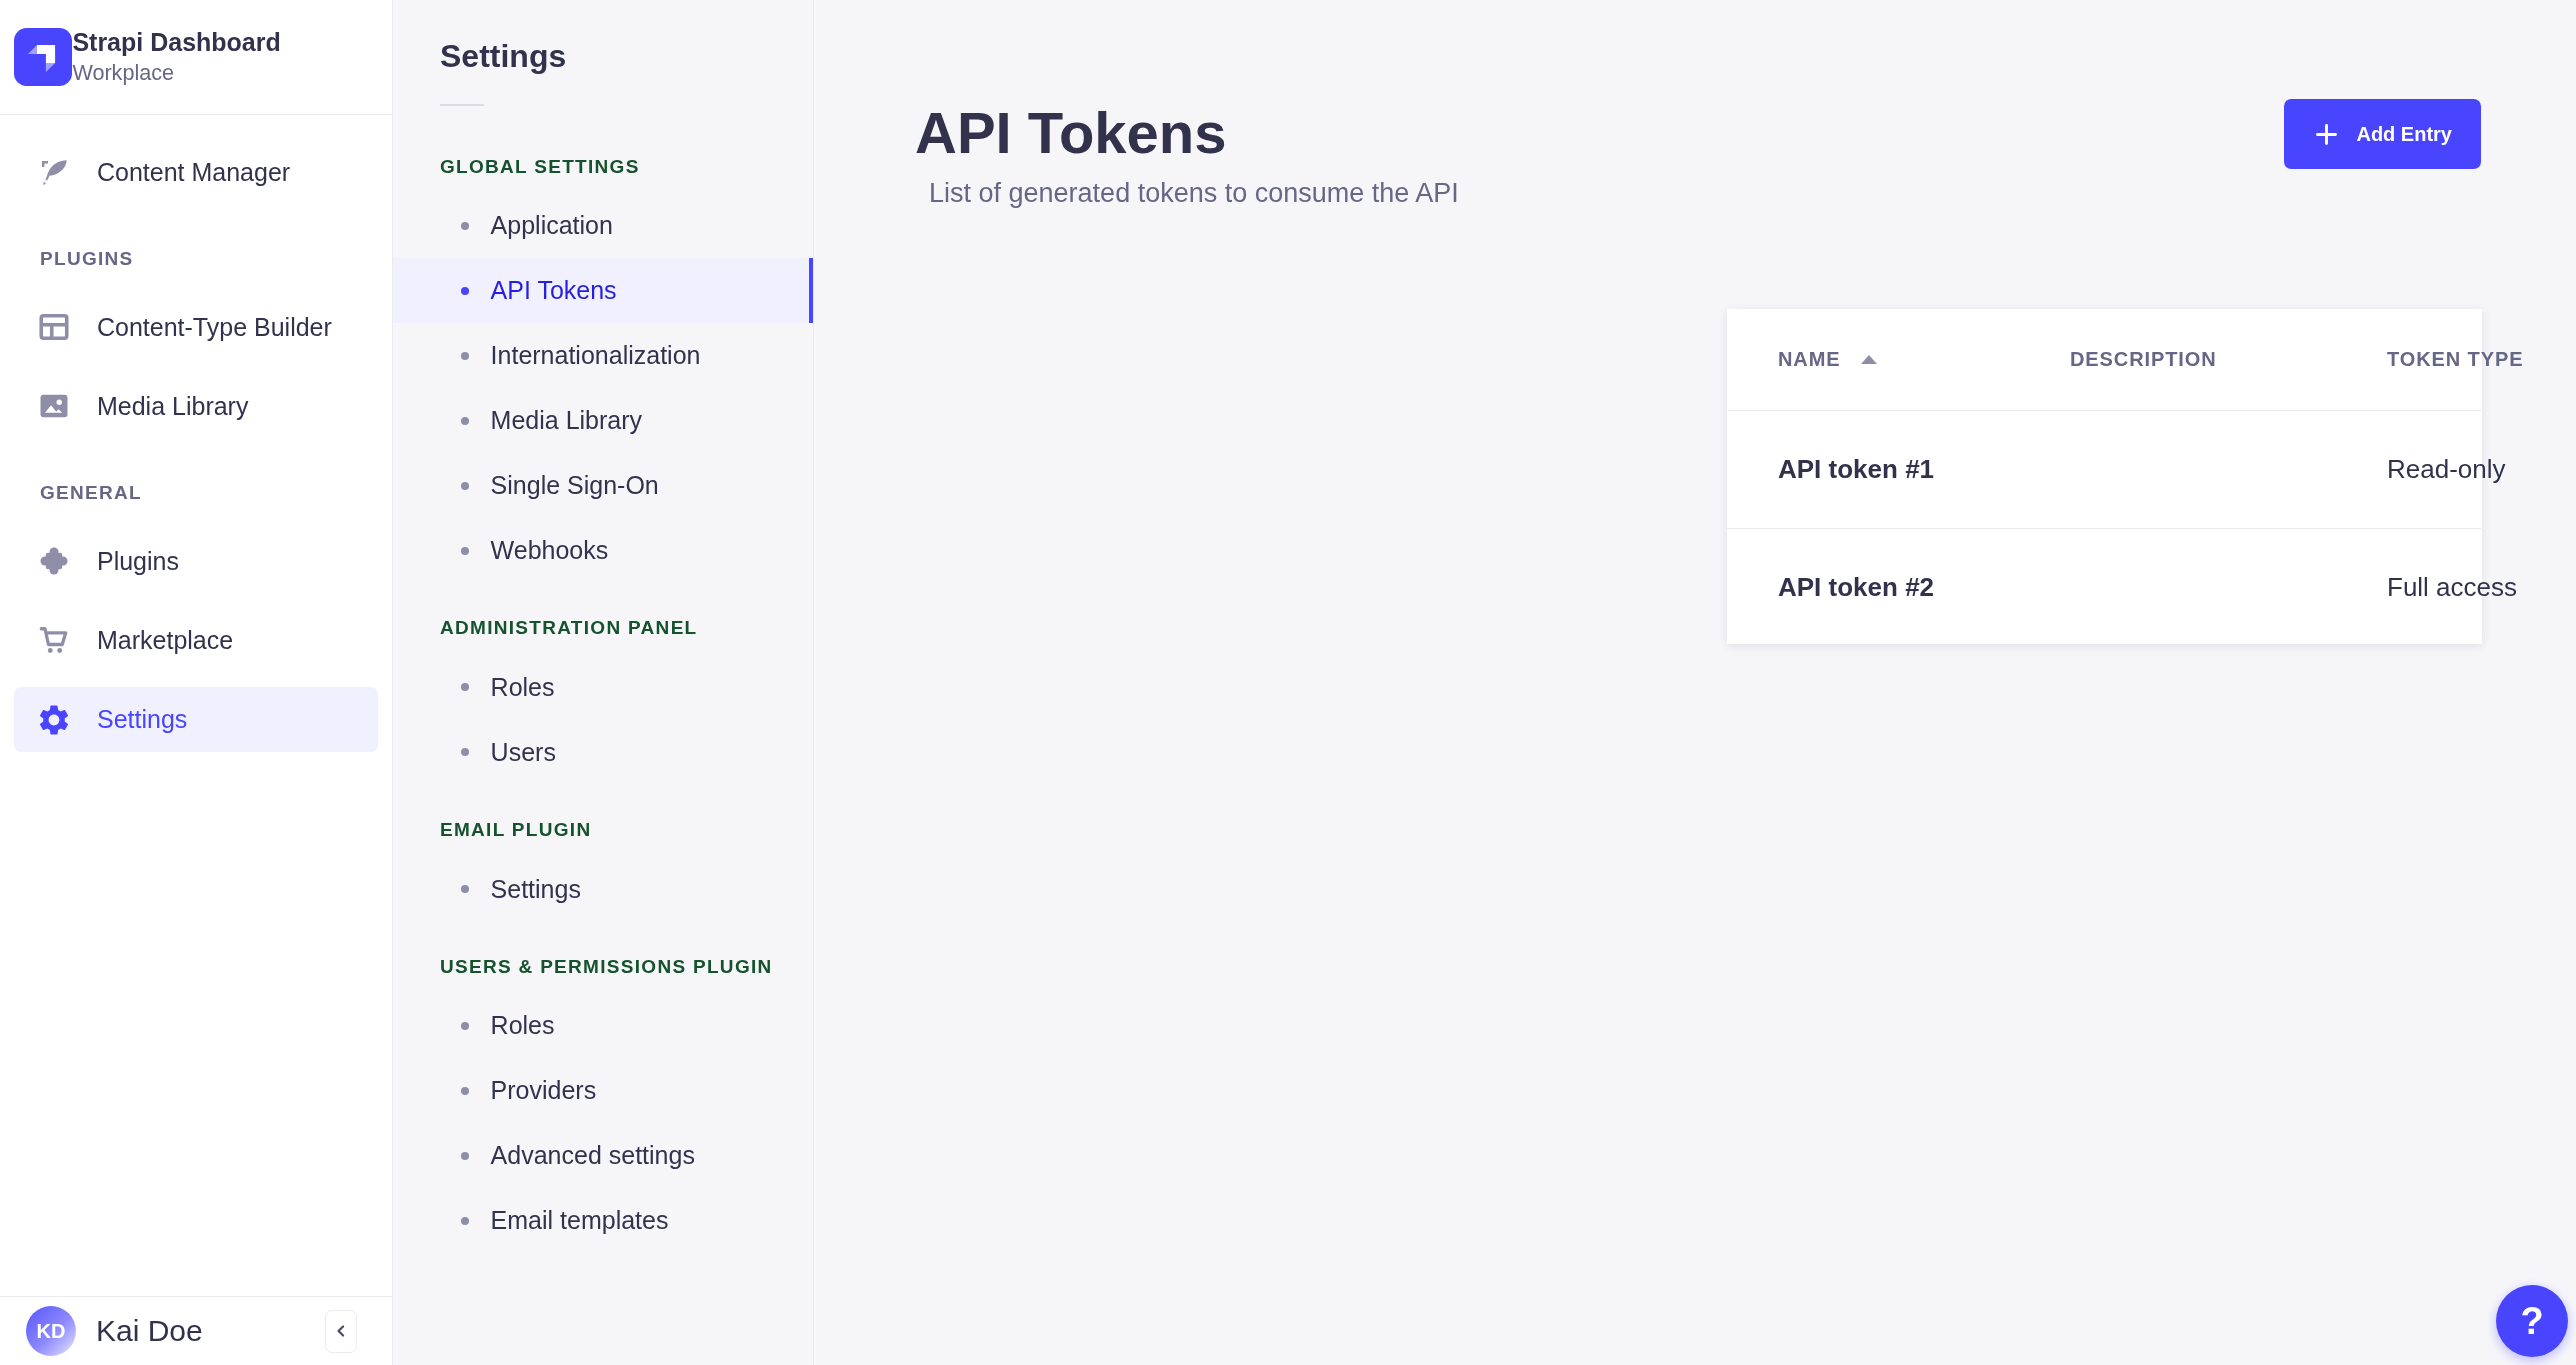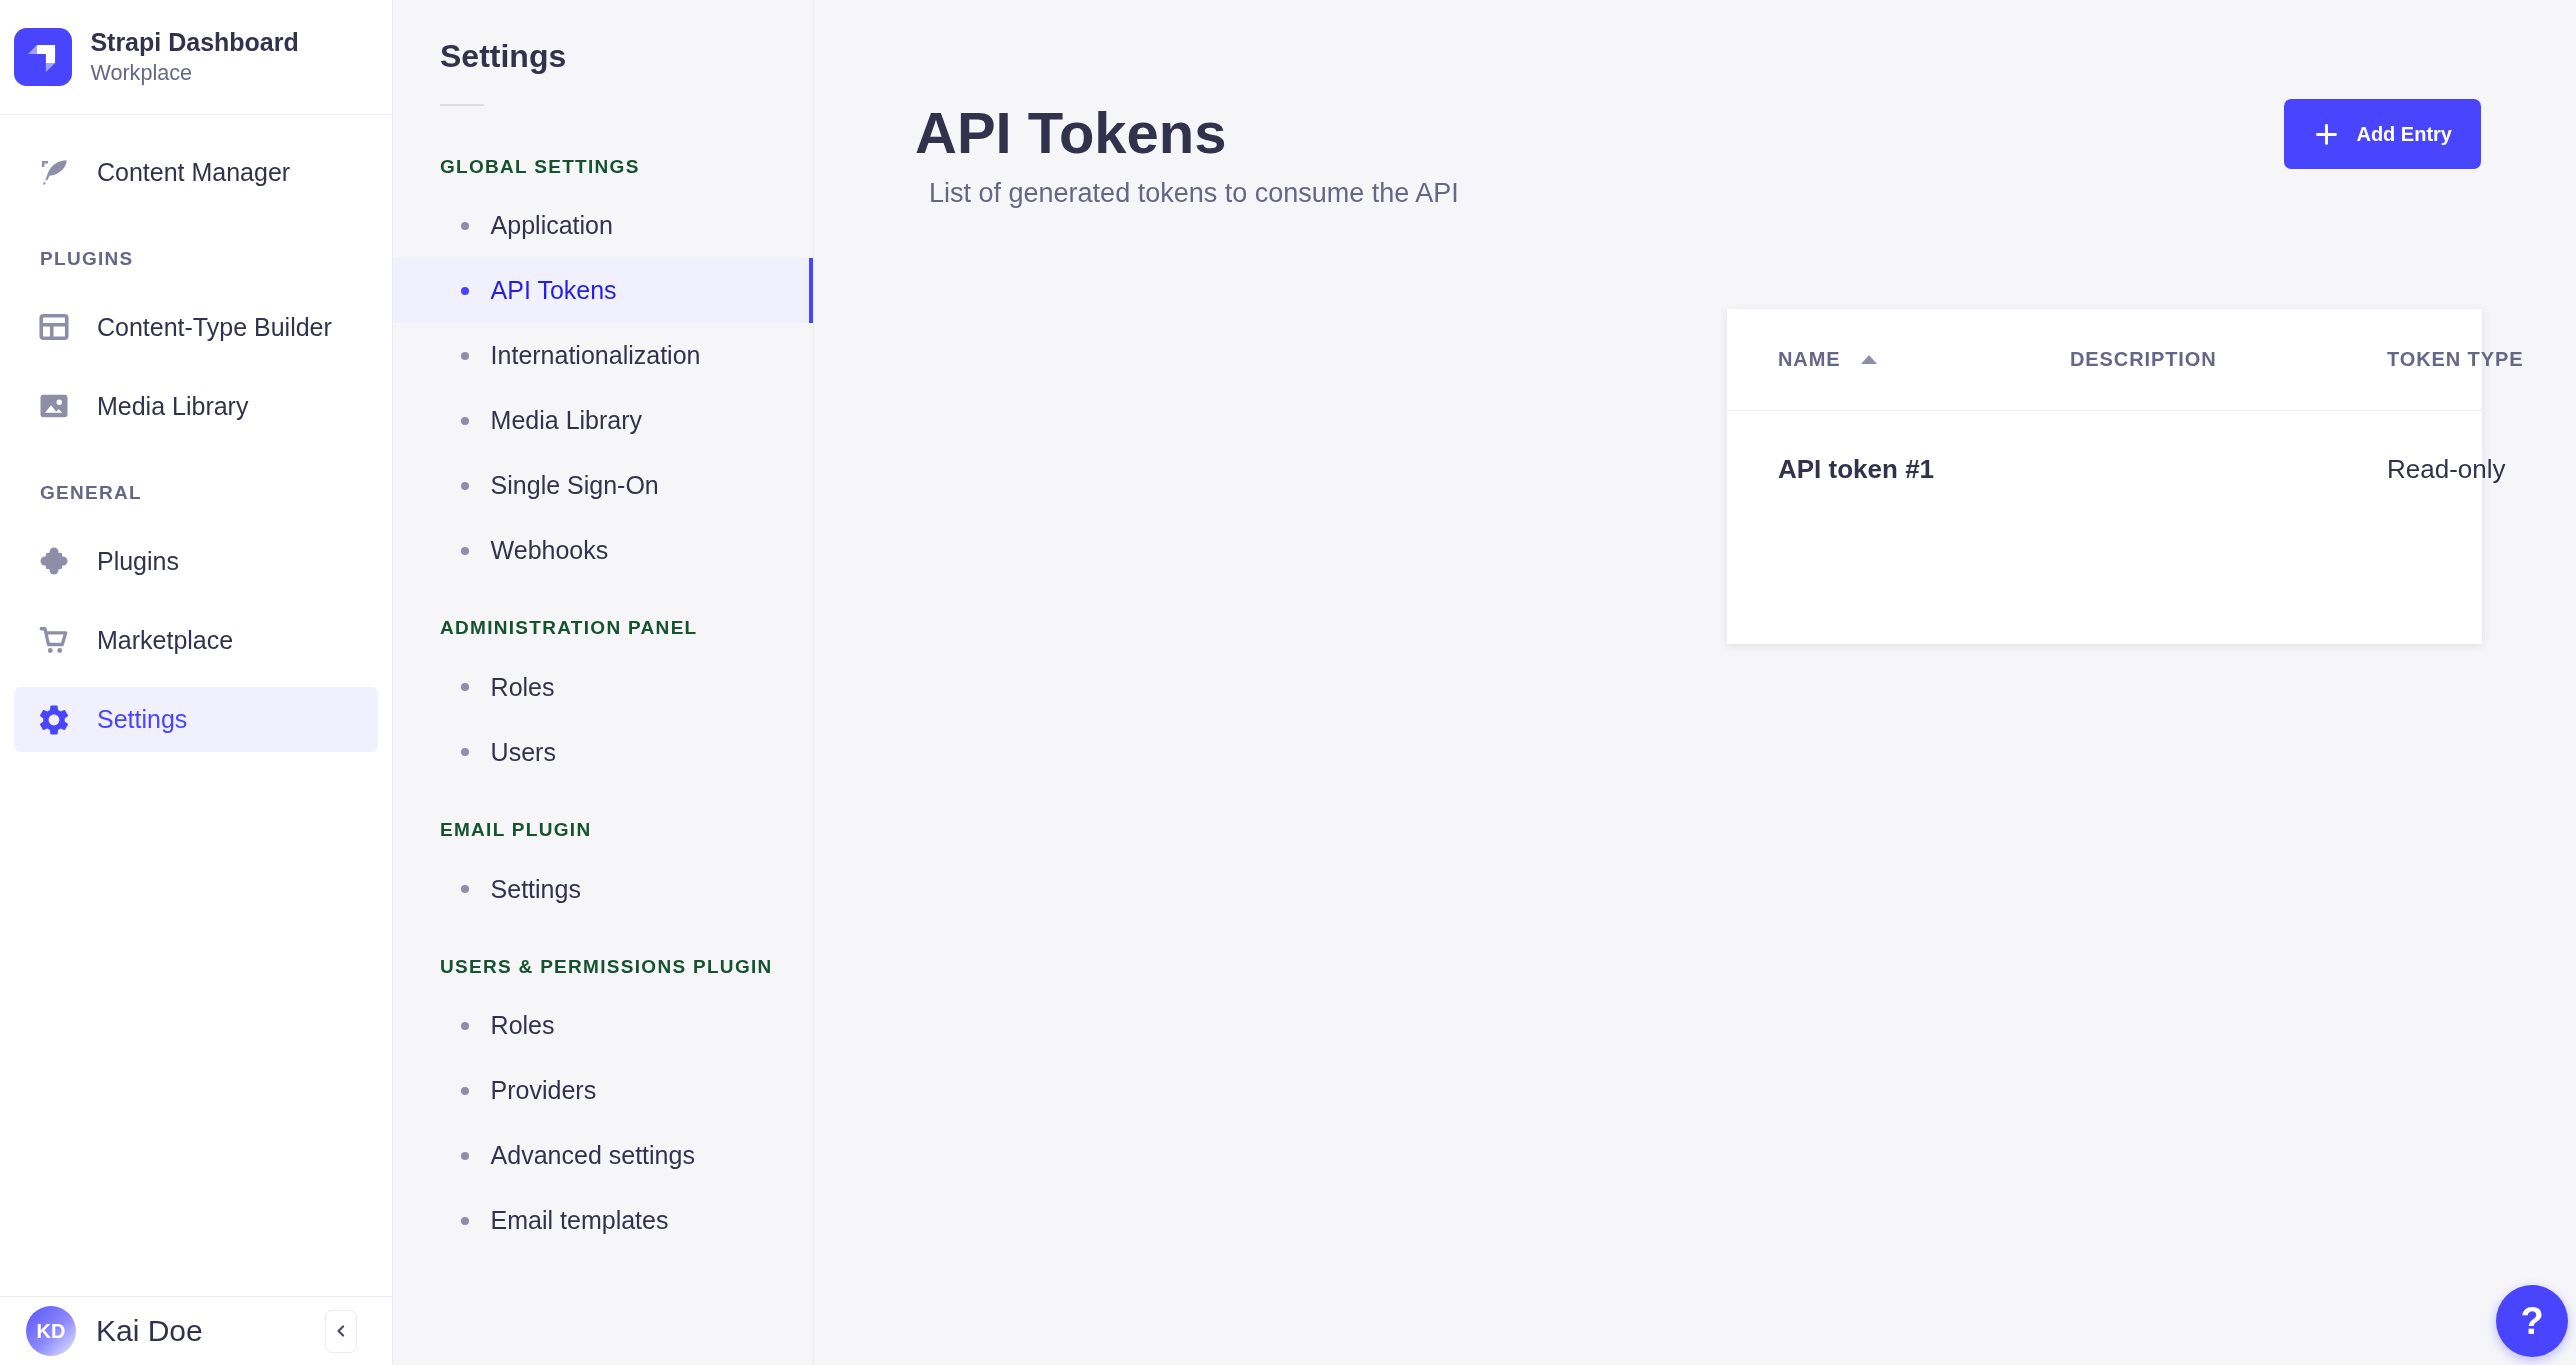--- a/index.html
+++ b/index.html
@@ -14,21 +14,21 @@
   }
 
   
   .sidebar {
     width:393px; min-width:393px; background:#ffffff;
     border-right:0.9px solid #eaeaef;
     display:flex; flex-direction:column; position:relative;
   }
   .brand {
     height:115px; border-bottom:0.9px solid #eaeaef;
-    display:flex; align-items:center; padding:0 14.4px; gap:18px;
+    display:flex; align-items:center; padding:0 14.4px; 
   }
   .brand-logo {
     width:58px; height:58px; border-radius:12.6px; background:#4945ff;
     display:flex; align-items:center; justify-content:center; flex:none;
   }
   .brand-logo svg { width:58px; height:58px; }
   .brand-title { font-size:25px; font-weight:bold; color:#32324d; line-height:1.25; }
   .brand-sub { font-size:21.6px; color:#666687; line-height:1.25; margin-top:1.8px; }
 
   .side-nav { flex:1; padding-top:25px; }
@@ -326,19 +326,25 @@
       <div></div>
     </div>
 
     <div class="trow body">
       <div class="td name">API token #1</div>
       <div class="td"></div>
       <div class="td">Read-only</div>
 
     </div>
 
+    <div class="trow body">
+      <div class="td name">API token #2</div>
+      <div class="td"></div>
+      <div class="td">Full access</div>
+
+    </div>
   </section>
 
   <button class="help-btn">
     <span>?</span>
   </button>
 </main>
 
 
 </body></html>

